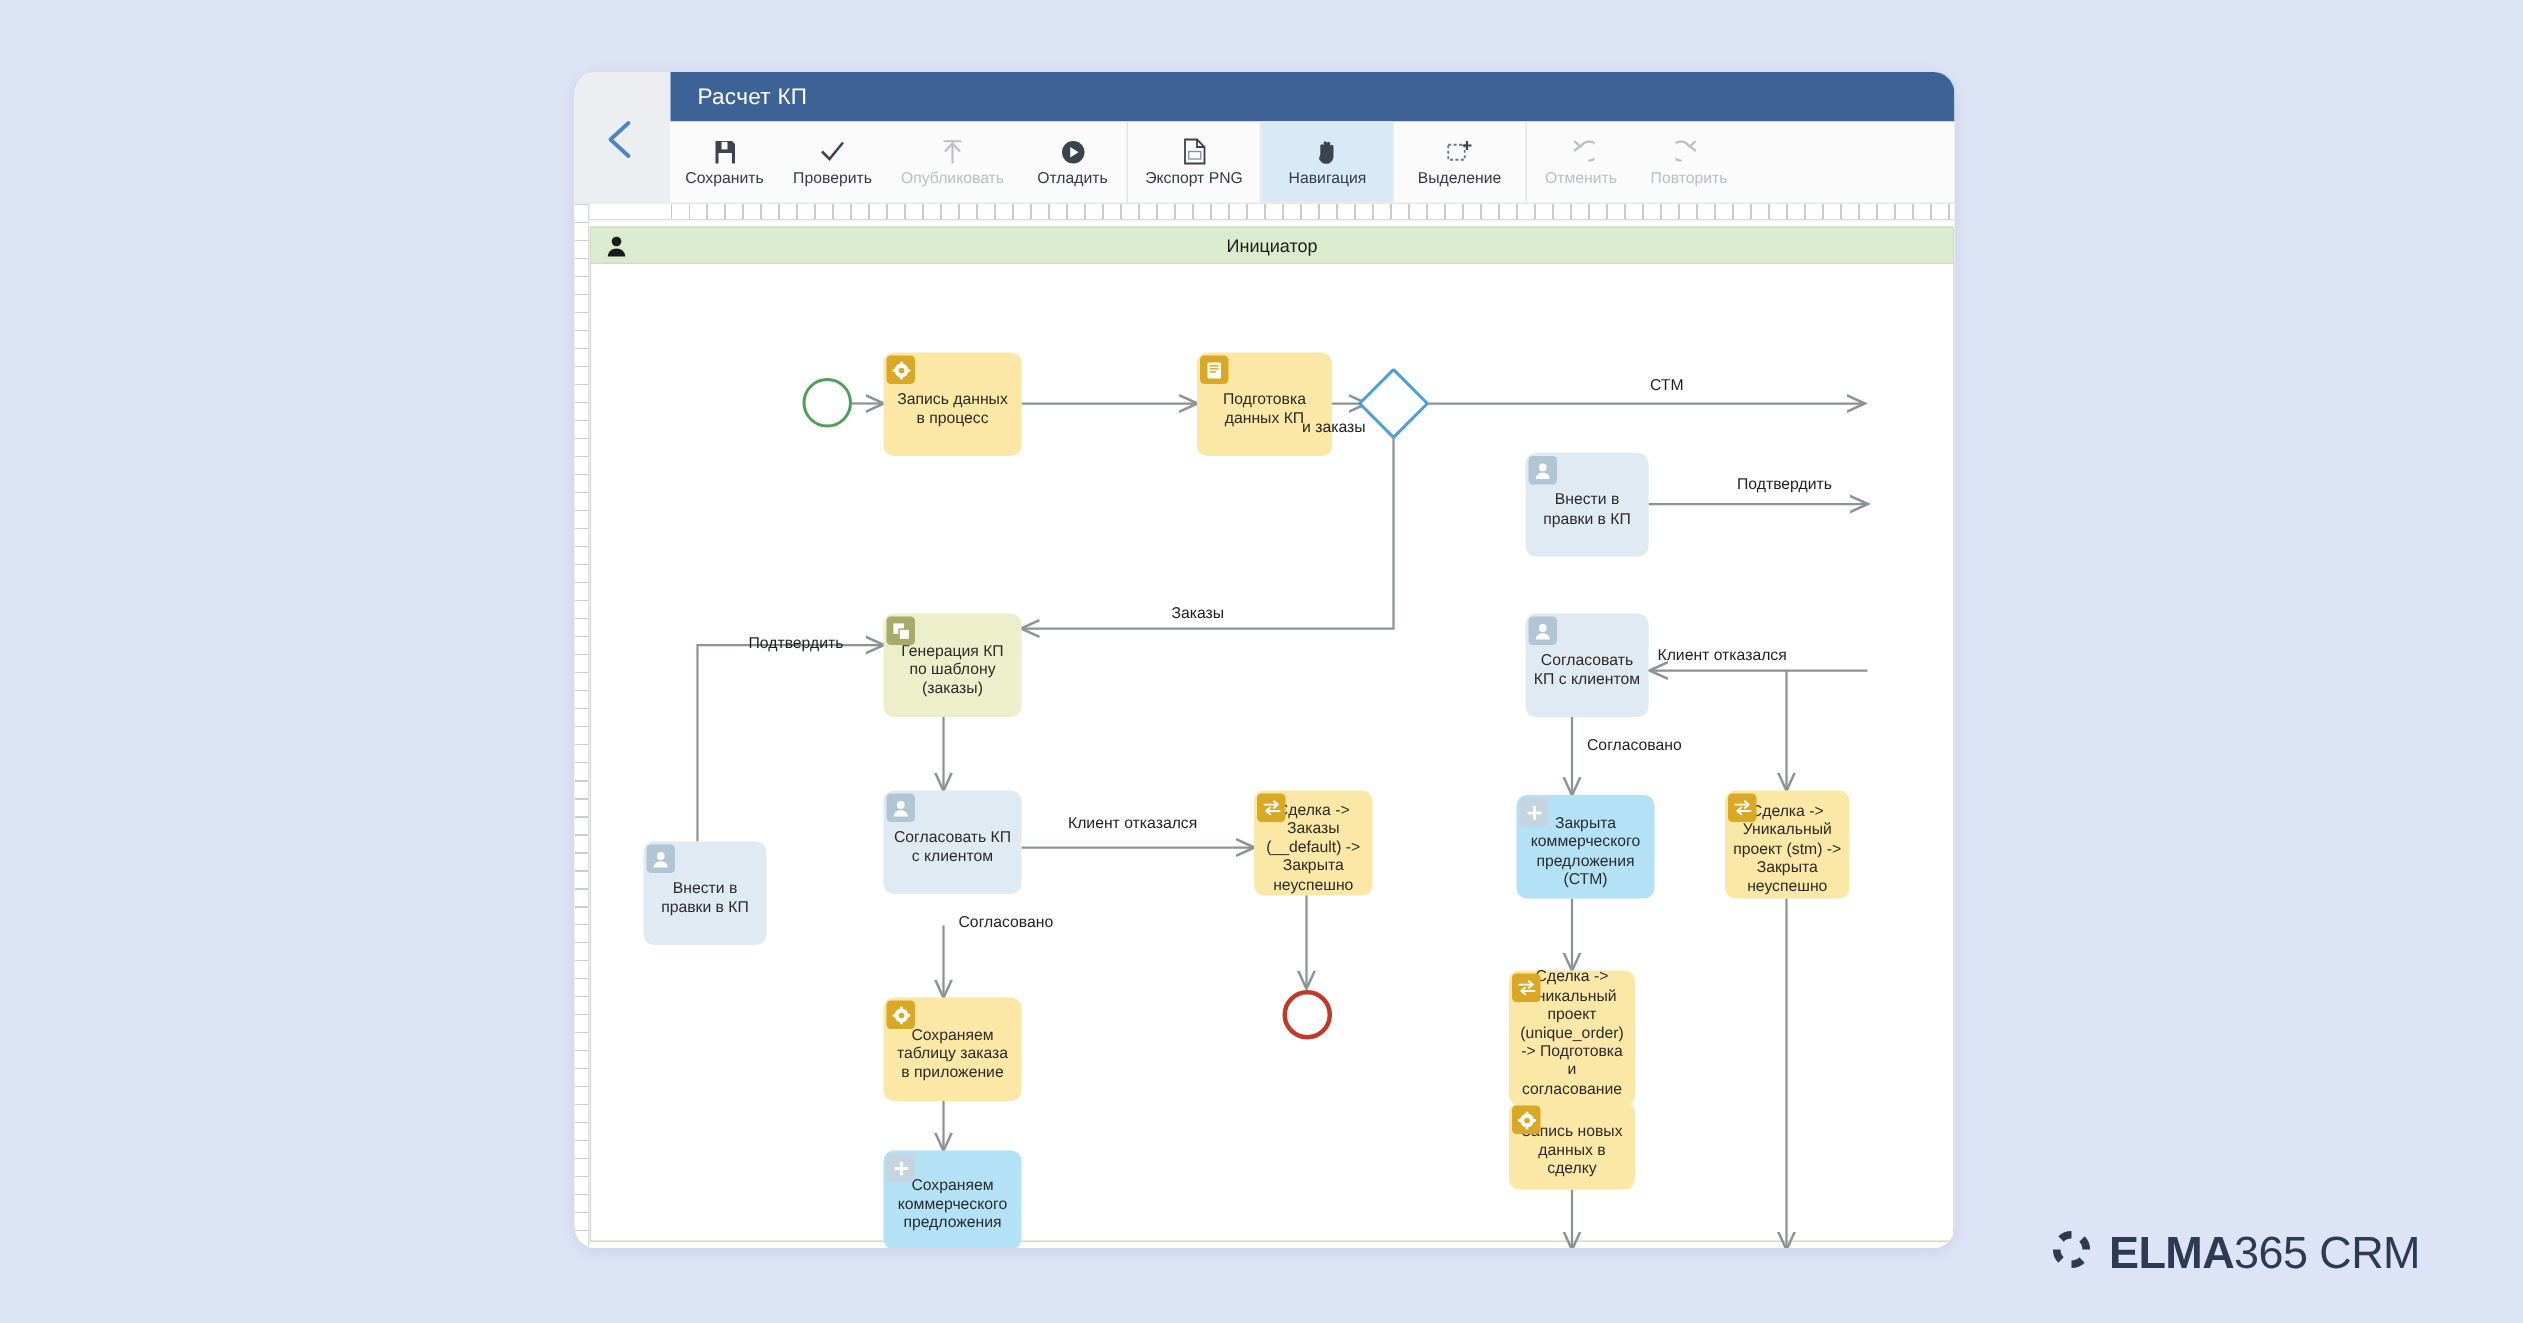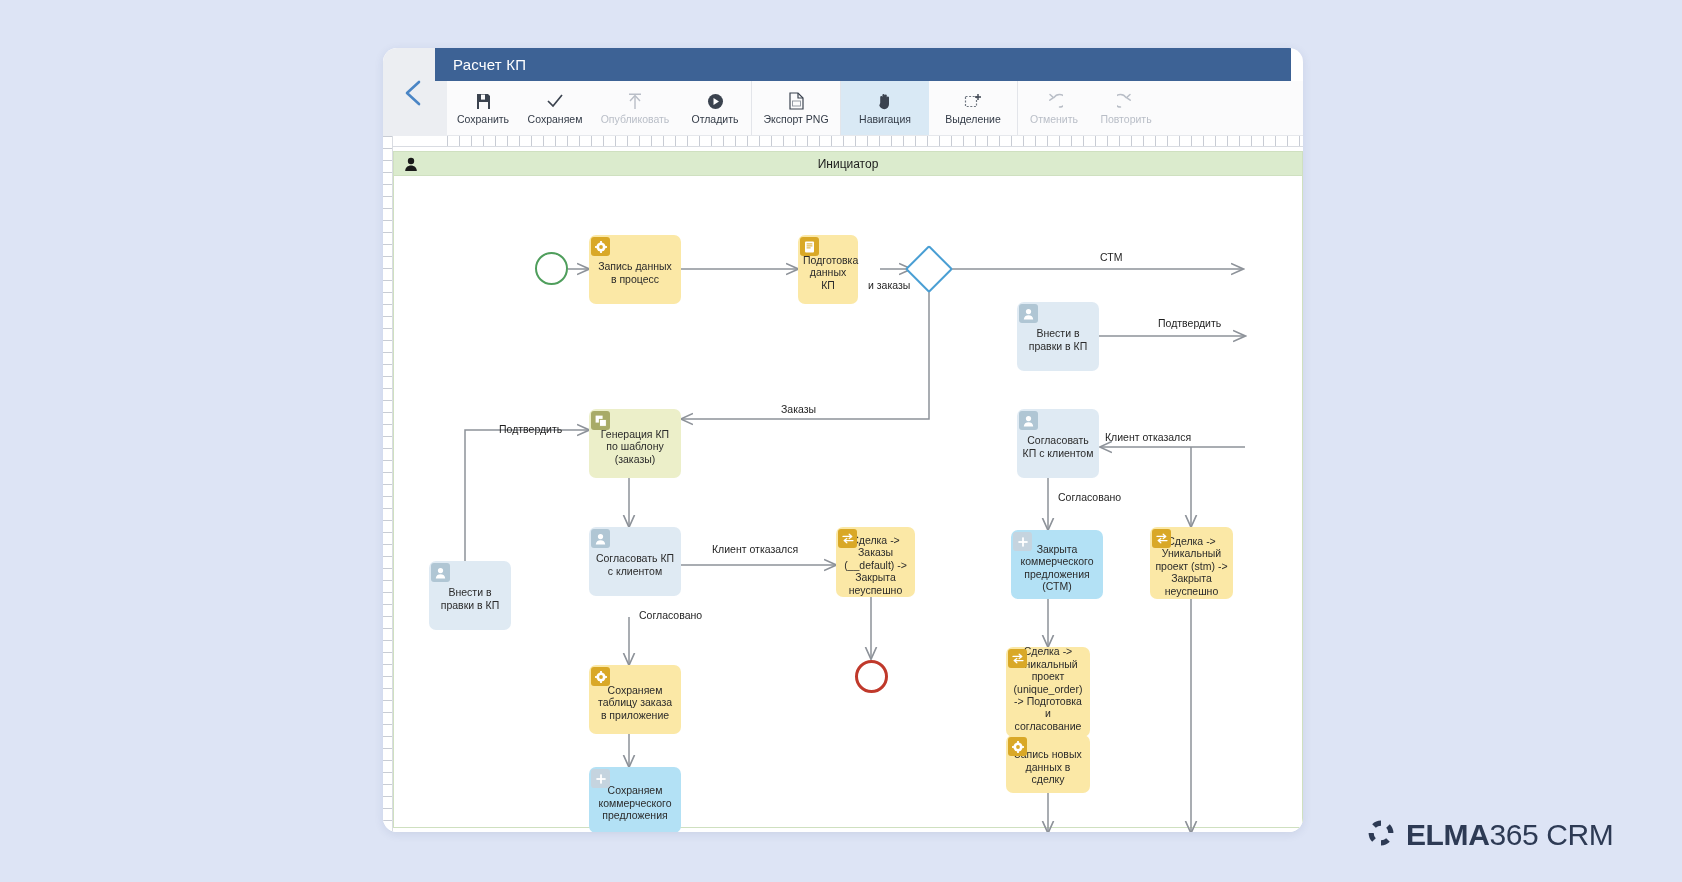--- a/index.html
+++ b/index.html
@@ -29,21 +29,21 @@
     background: #eceef2;
     border-radius: 14px 0 0 0;
   }
   #back-chevron {
     position: absolute; left: 18px; top: 30px;
     width: 26px; height: 30px;
   }
 
   
   #title-bar {
-    position: absolute; left: 52px; top: 0;
+    position: absolute; left: 64px; top: 0;
     width: 856px; height: 33px;
     background: #3d6295;
     color: #ffffff;
     font-size: 15px;
     line-height: 33px;
     padding-left: 18px;
     letter-spacing: .2px;
   }
 
   
@@ -237,21 +237,21 @@
           </svg>
         </span>
         <span class="tb-lbl">Сохранить</span>
       </div>
       <div class="tb-btn">
         <span class="tb-ico">
           <svg width="18" height="16" viewBox="0 0 18 16">
             <polyline points="2,8 7,13 16,2" fill="none" stroke="#3b434f" stroke-width="1.7"></polyline>
           </svg>
         </span>
-        <span class="tb-lbl">Сохраняем</span>
+        <span class="tb-lbl">Проверить</span>
       </div>
       <div class="tb-btn wide disabled">
         <span class="tb-ico">
           <svg width="16" height="17" viewBox="0 0 16 17">
             <line x1="8" y1="16" x2="8" y2="3" stroke="#b9bec7" stroke-width="1.4"></line>
             <polyline points="3,8 8,2.6 13,8" fill="none" stroke="#b9bec7" stroke-width="1.4"></polyline>
             <line x1="2" y1="1.2" x2="14" y2="1.2" stroke="#b9bec7" stroke-width="1.4"></line>
           </svg>
         </span>
         <span class="tb-lbl">Опубликовать</span>
@@ -401,21 +401,21 @@
               <rect x="5.1" y="0" width="1.8" height="2.4"></rect>
               <rect x="5.1" y="9.6" width="1.8" height="2.4"></rect>
           <rect x="0" y="5.1" width="2.4" height="1.8"></rect>
               <rect x="9.6" y="5.1" width="2.4" height="1.8"></rect>
             </g>
         </svg>
       </div>
       <span class="label">Запись данных в процесс</span>
     </div>
 
-    <div class="node node-yellow has-badge" style="left:405px; top:88px; width:60px; height:69px;">
+    <div class="node node-yellow has-badge" style="left:405px; top:88px; width:90px; height:69px;">
       <div class="node-badge badge-gold">
         <svg width="11" height="12" viewBox="0 0 11 12">
           <rect x="1" y="0.6" width="9" height="10.8" rx="1" fill="#ffffff"></rect>
           <rect x="2.6" y="2.4" width="5.8" height="1" fill="#d9a827"></rect>
           <rect x="2.6" y="4.4" width="5.8" height="1" fill="#d9a827"></rect>
           <rect x="2.6" y="6.4" width="4" height="1" fill="#d9a827"></rect>
         </svg>
       </div>
       <span class="label">Подготовка данных КП</span>
     </div>

